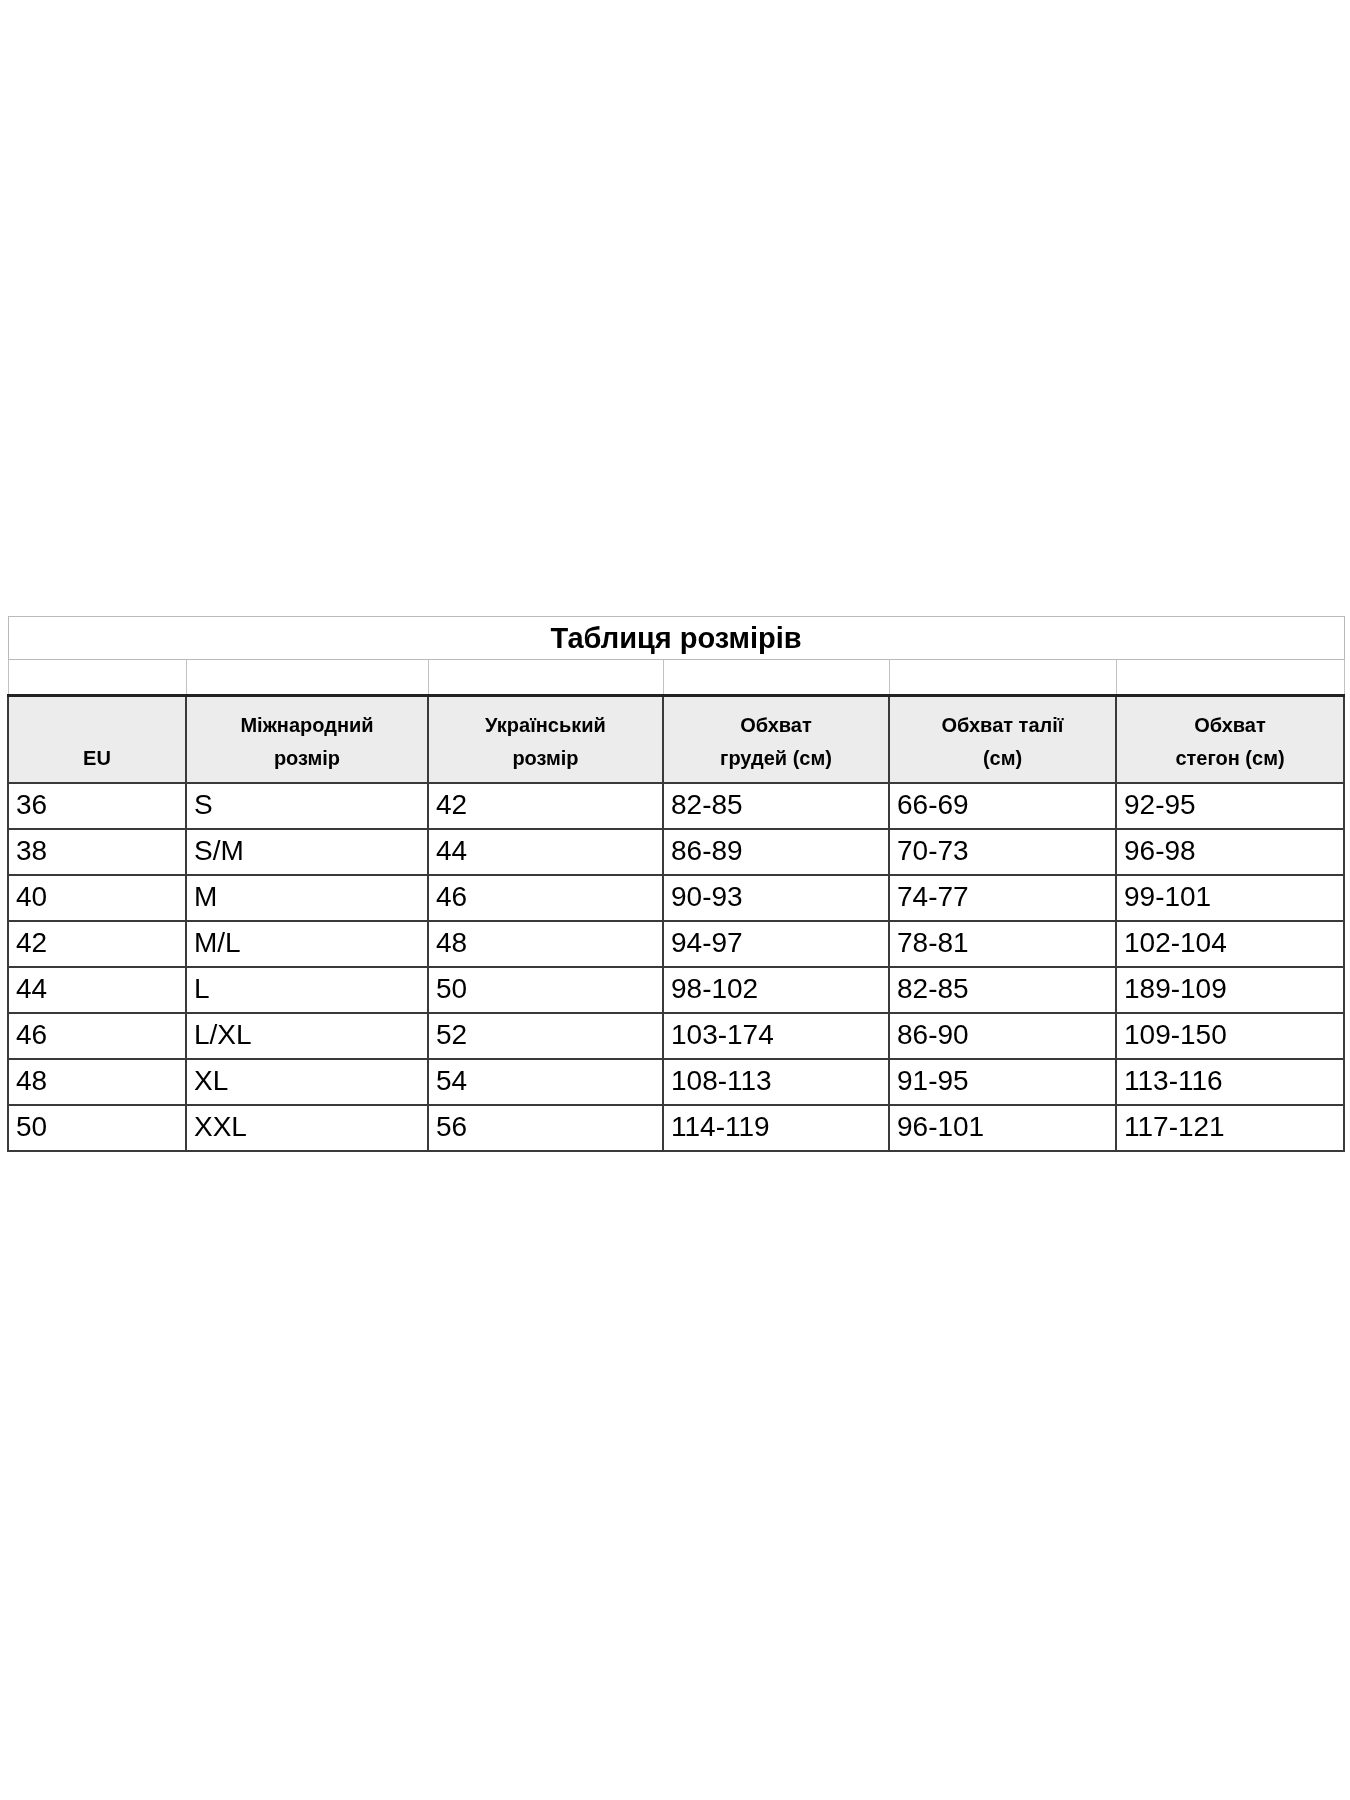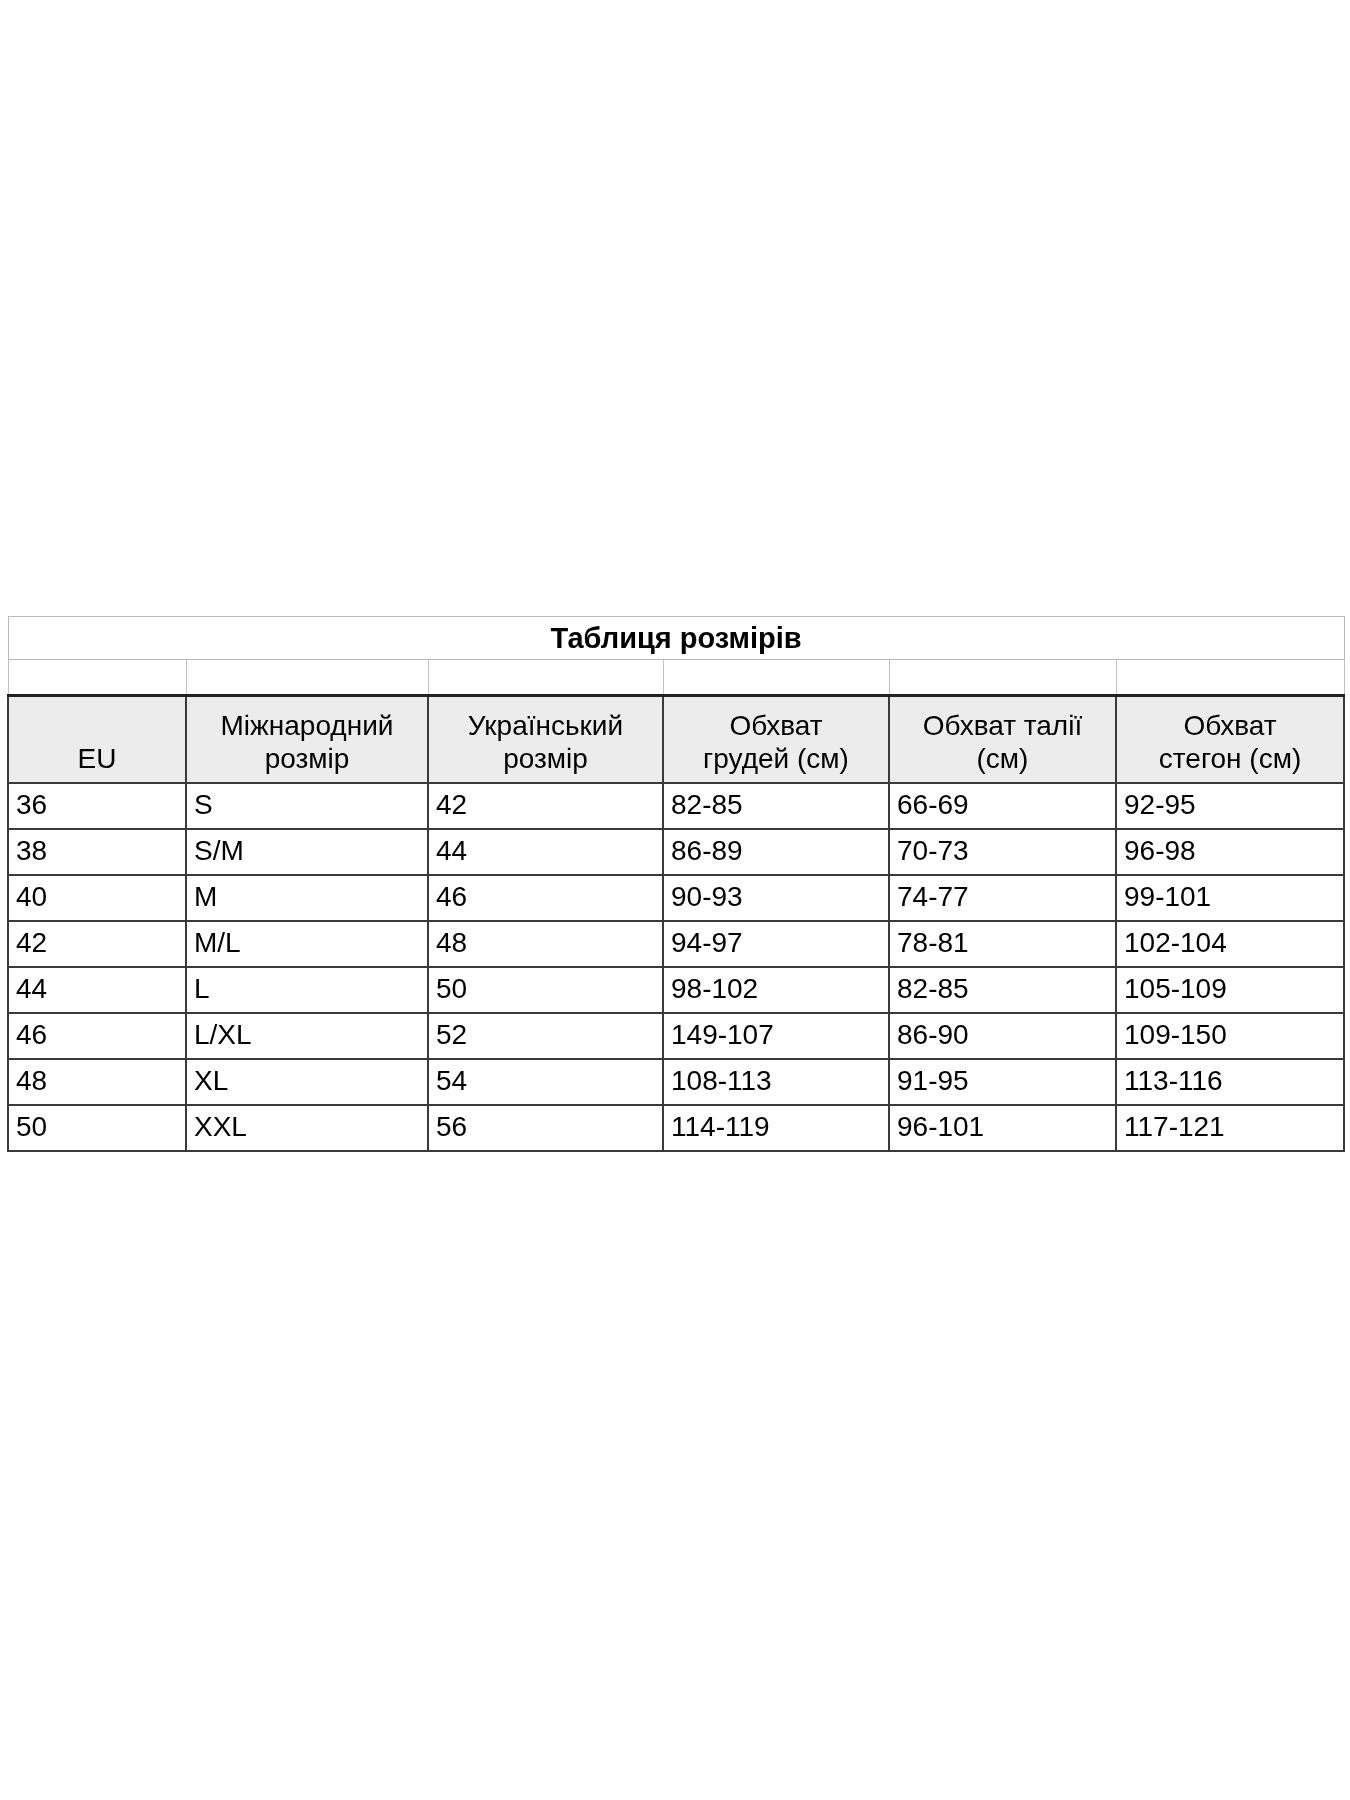--- a/index.html
+++ b/index.html
@@ -41,22 +41,22 @@
     height: 34px;
     border: 1px solid #c2c2c2;
     padding: 0;
   }
   
   tr.header-row th {
     height: 78px;
     background: #ececec;
     border: 2px solid #3a3a3a;
     border-top: 3px solid #222222;
-    font-weight: normal;
-    font-size: 28px;
+    font-weight: bold;
+    font-size: 20px;
     line-height: 33px;
     text-align: center;
     vertical-align: bottom;
     padding: 0 4px 7px 4px;
     white-space: pre-line;
   }
   
   tr.data-row td {
     height: 42px;
     border: 2px solid #3a3a3a;
@@ -142,27 +142,27 @@
       <td>94-97</td>
       <td>78-81</td>
       <td>102-104</td>
     </tr>
     <tr class="data-row">
       <td>44</td>
       <td>L</td>
       <td>50</td>
       <td>98-102</td>
       <td>82-85</td>
-      <td>105-109</td>
+      <td>189-109</td>
     </tr>
     <tr class="data-row">
       <td>46</td>
       <td>L/XL</td>
       <td>52</td>
-      <td>149-107</td>
+      <td>103-174</td>
       <td>86-90</td>
       <td>109-150</td>
     </tr>
     <tr class="data-row">
       <td>48</td>
       <td>XL</td>
       <td>54</td>
       <td>108-113</td>
       <td>91-95</td>
       <td>113-116</td>

